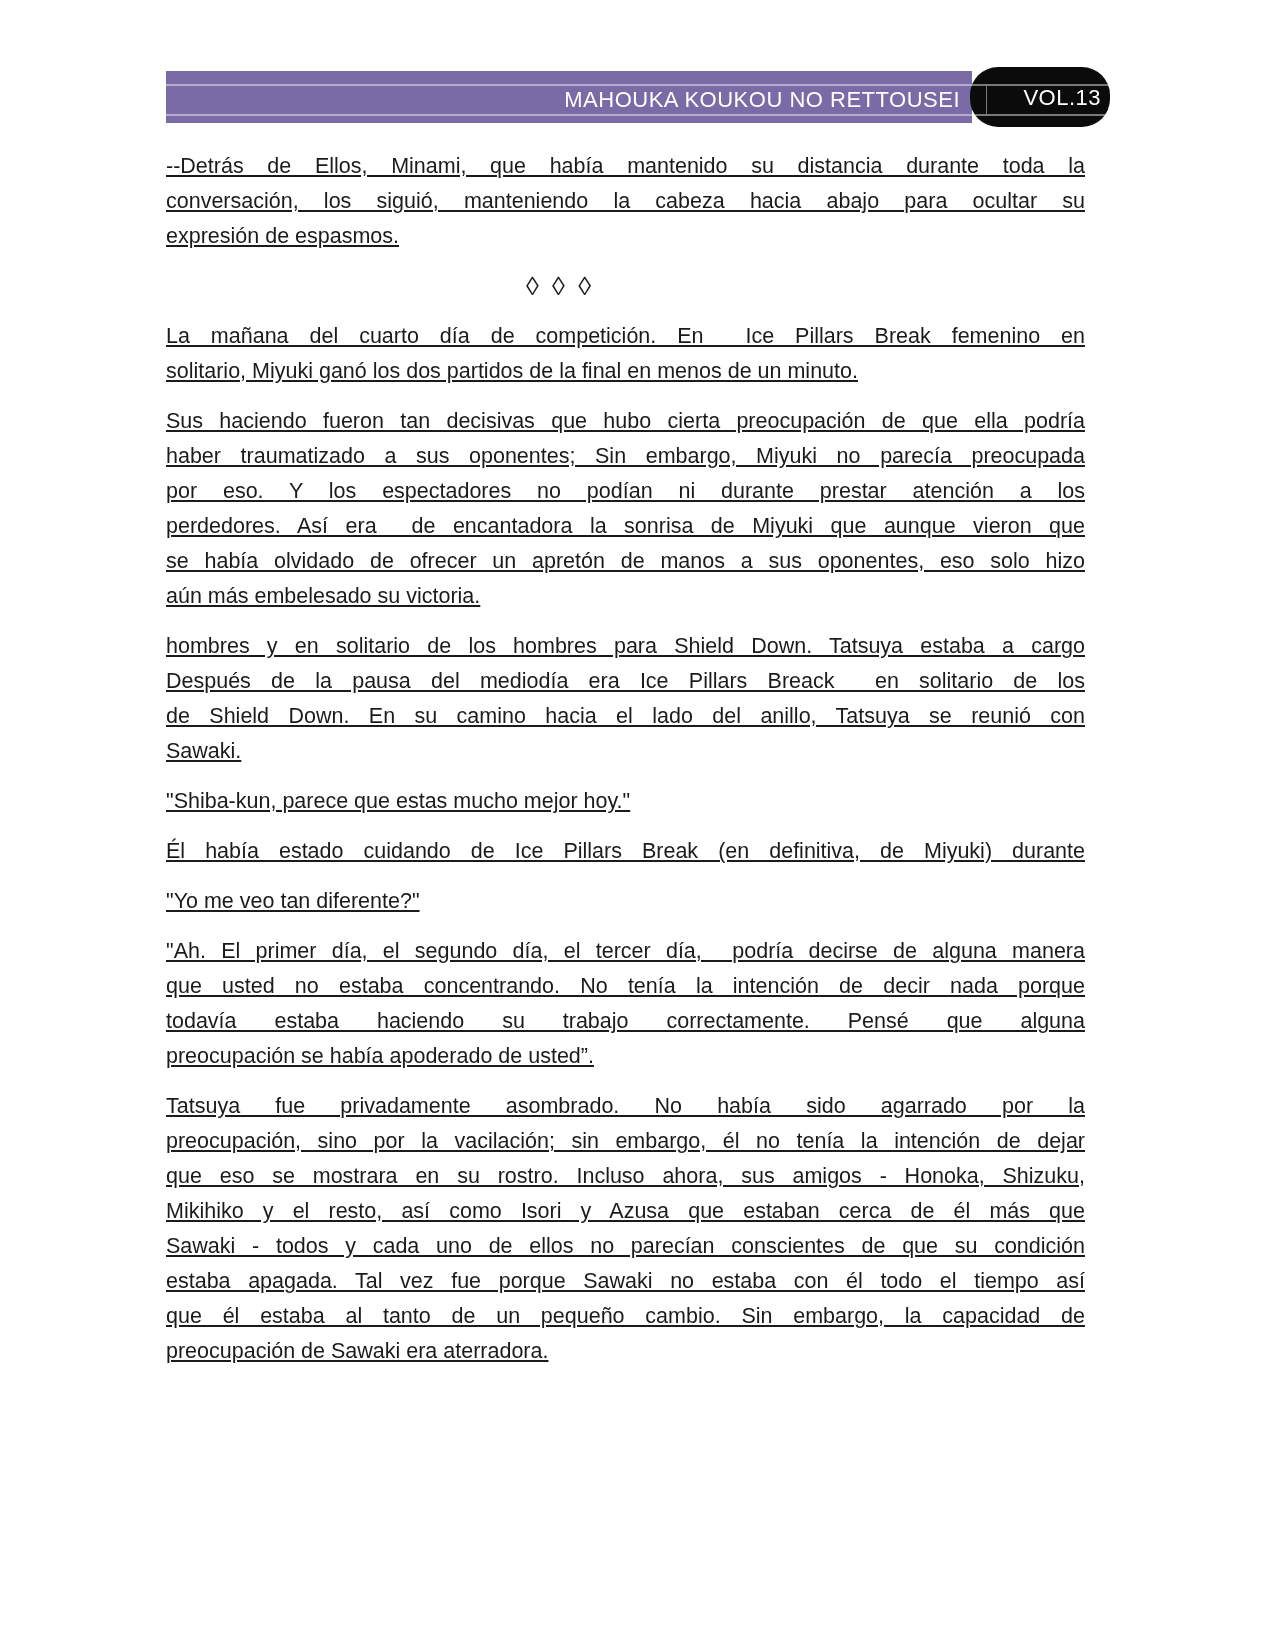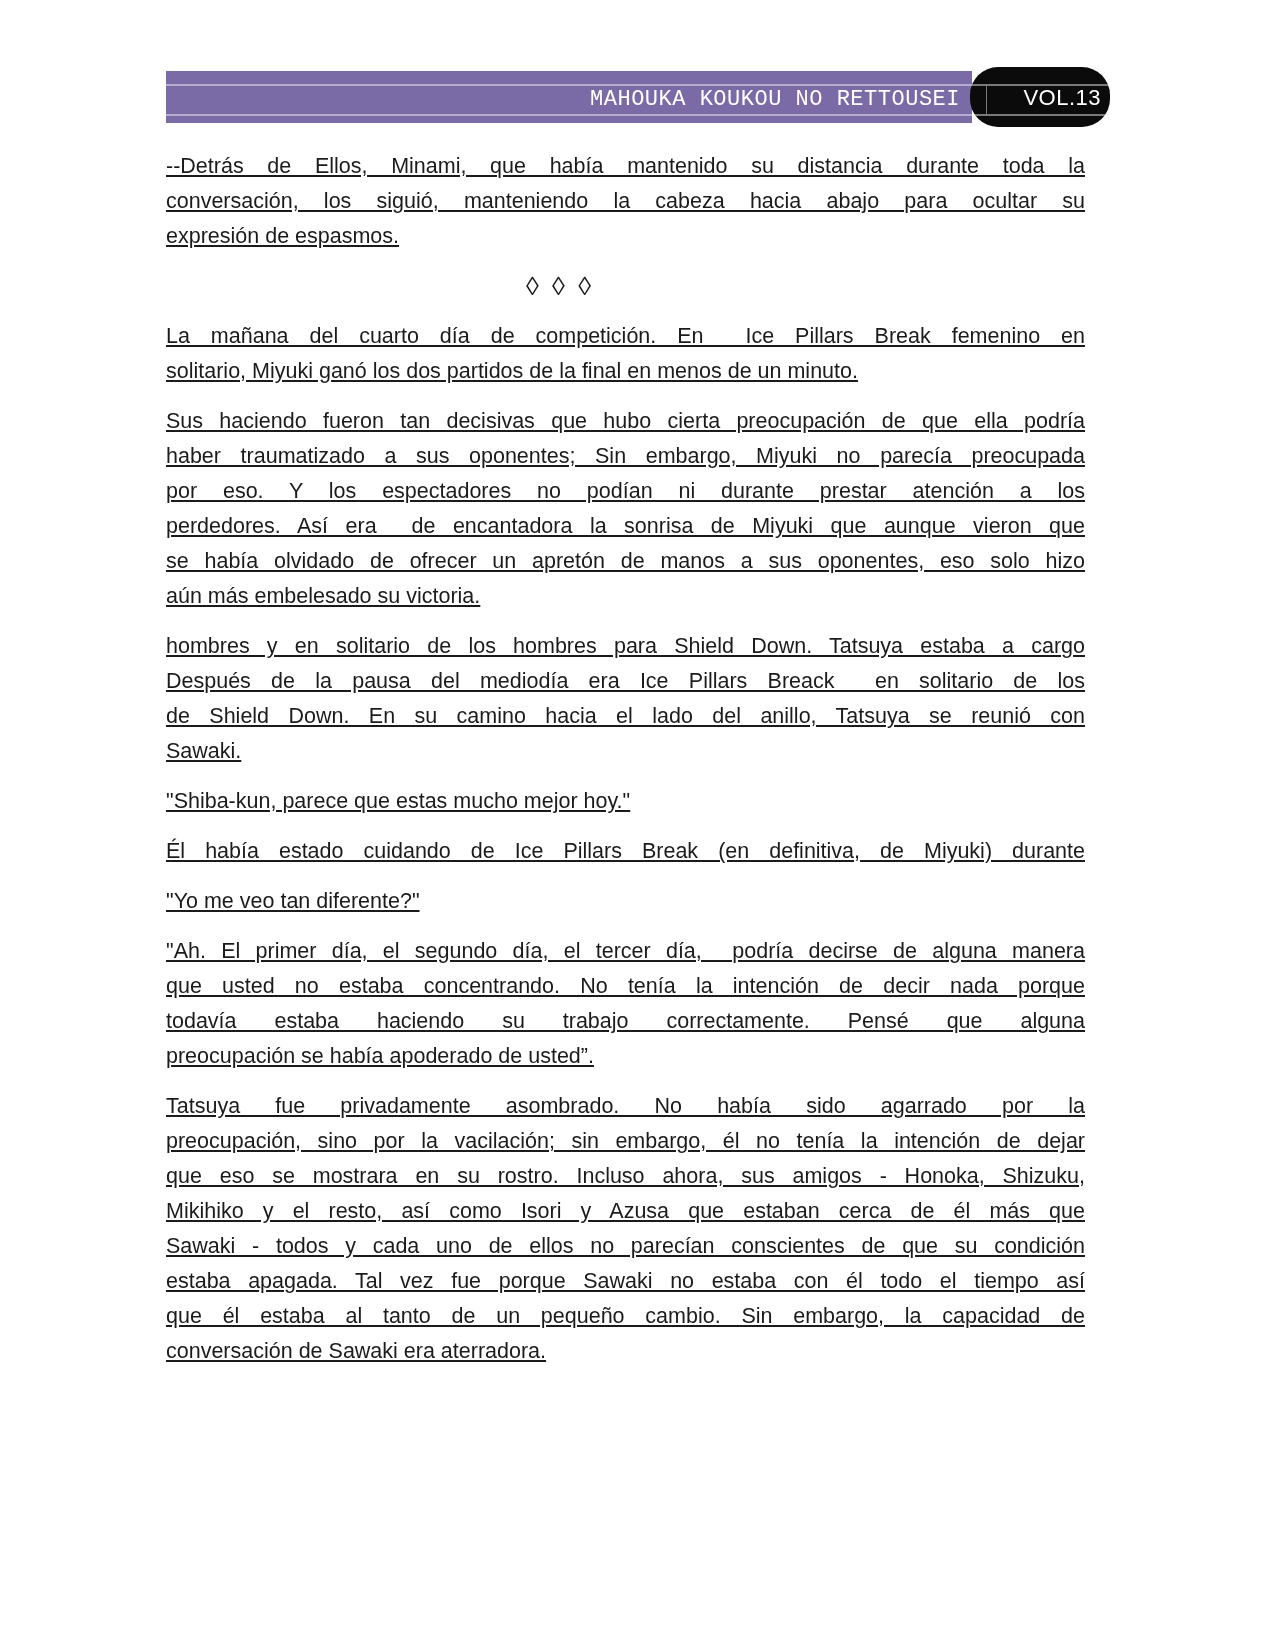--- a/index.html
+++ b/index.html
@@ -65,21 +65,20 @@
     top: 18px;
     width: 794px;
     height: 15px;
     line-height: 30px;
     text-align: right;
     color: var(--header-text, #ffffff);
     font-size: 22px;
     letter-spacing: 0.5px;
     z-index: 4;
     white-space: nowrap;
-    font-family: Liberation Mono, monospace;
   }
   .vol-text {
     position: absolute;
     right: 9px;
     top: 16px;
     height: 30px;
     line-height: 30px;
     color: var(--header-text, #ffffff);
     font-size: 22px;
     letter-spacing: 0.5px;
@@ -176,16 +175,16 @@
         <div class="line last">preocupación se había apoderado de usted”.</div>
       </div>
       <div class="para">
         <div class="line">Tatsuya fue privadamente asombrado. No había sido agarrado por la</div>
         <div class="line">preocupación, sino por la vacilación; sin embargo, él no tenía la intención de dejar</div>
         <div class="line">que eso se mostrara en su rostro. Incluso ahora, sus amigos - Honoka, Shizuku,</div>
         <div class="line">Mikihiko y el resto, así como Isori y Azusa que estaban cerca de él más que</div>
         <div class="line">Sawaki - todos y cada uno de ellos no parecían conscientes de que su condición</div>
         <div class="line">estaba apagada. Tal vez fue porque Sawaki no estaba con él todo el tiempo así</div>
         <div class="line">que él estaba al tanto de un pequeño cambio. Sin embargo, la capacidad de</div>
-        <div class="line last">conversación de Sawaki era aterradora.</div>
+        <div class="line last">preocupación de Sawaki era aterradora.</div>
       </div>
     </div>
 </div>
 
 </body></html>

